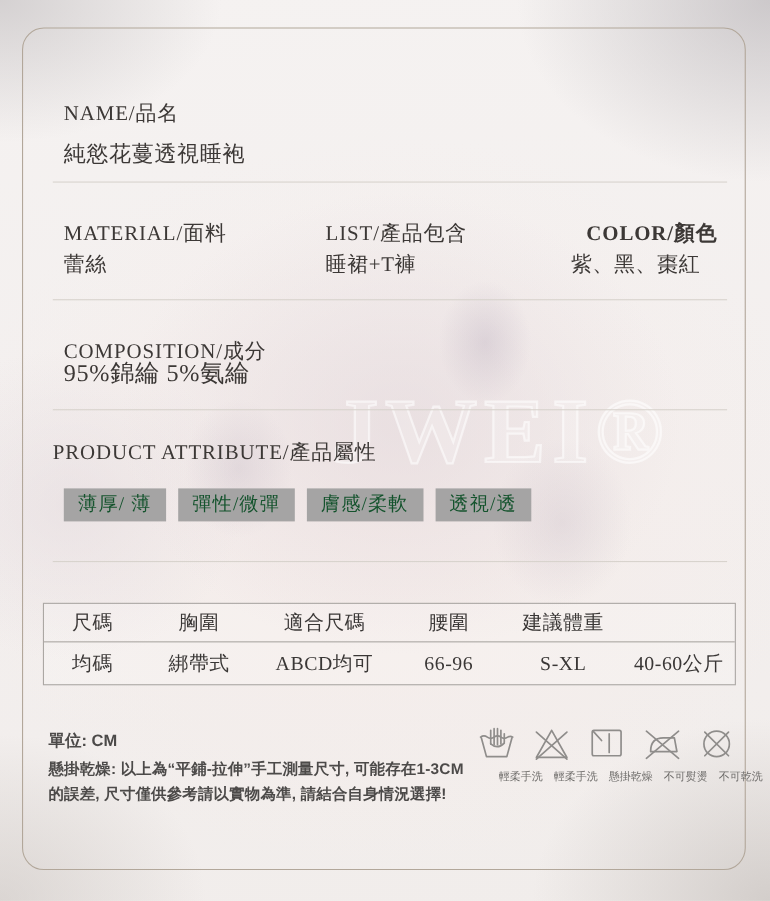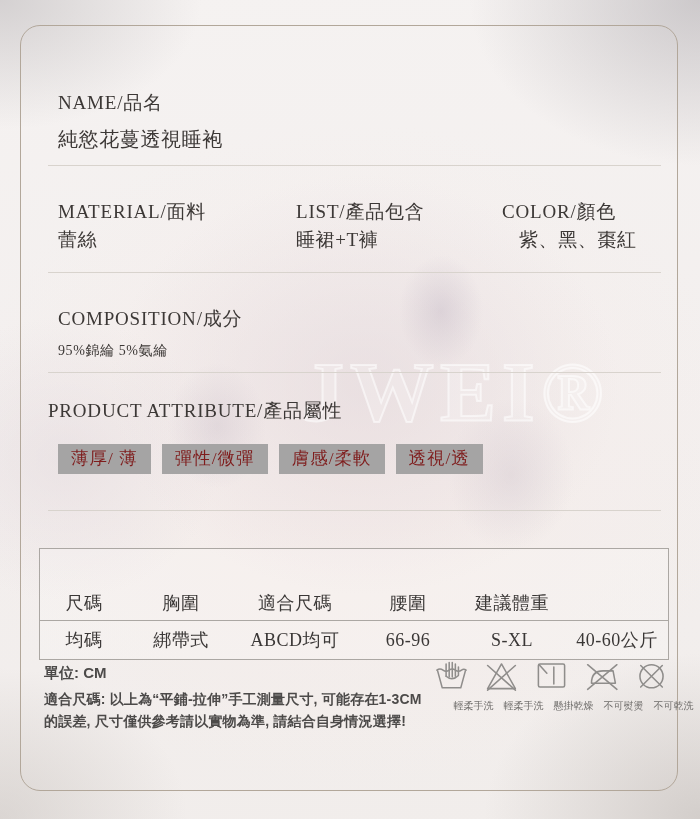--- a/index.html
+++ b/index.html
@@ -40,31 +40,31 @@
 
   .txt { position:absolute; color:var(--text,#3c3836); }
   .label   { font-size:19px; letter-spacing:0.8px; }
   .value   { font-size:19px; letter-spacing:0.6px; }
 
   .divider { position:absolute; left:48px; width:613px; height:0;
              border-top:1px solid var(--divider,#d8d3cd); }
 
   .badges { position:absolute; left:58px; top:444px; display:flex; gap:11px; }
   .badge {
-    background:var(--badge_bg,#a5a4a4); color:#7f1d1d;
+    background:var(--badge_bg,#a5a4a4); color:#14532d;
     font-size:17.5px; letter-spacing:1px;
     padding:2px 13px 4px; min-width:64px; text-align:right;
   }
 
   .size-table {
     position:absolute; left:39px; top:548px; width:630px;
     border:1px solid #aba7a3; background:rgba(255,255,255,0.18);
   }
   .trow { display:grid; grid-template-columns:88px 106px 122px 104px 104px 106px; }
-  .trow.head { border-bottom:1px solid #aba7a3;margin-top:37px; }
+  .trow.head { border-bottom:1px solid #aba7a3; }
   .tcell {
     height:34px; display:flex; align-items:center; justify-content:center;
     font-size:18px; letter-spacing:0.5px; color:#3a3736;
   }
   .trow.body .tcell { height:38px; }
 
   .unit-note, .tip-note {
     font-family:"Liberation Sans","DejaVu Sans",sans-serif;
     font-weight:700; color:var(--note_text,#4c4a49);
   }
@@ -94,27 +94,27 @@
   <div class="txt value" style="left:58px; top:126px; font-size:20px;">純慾花蔓透視睡袍</div>
 
   <div class="divider" style="top:165px;"></div>
 
   <div class="txt label" style="left:58px;  top:199px;">MATERIAL/面料</div>
   <div class="txt value" style="left:58px;  top:227px;">蕾絲</div>
 
   <div class="txt label" style="left:296px; top:199px;">LIST/產品包含</div>
   <div class="txt value" style="left:296px; top:227px;">睡裙+T褲</div>
 
-  <div class="txt label" style="left:502px; top:199px;">COLOR/顏色</div>
+  <div class="txt label" style="left:533px; top:199px;font-weight:bold;">COLOR/顏色</div>
   <div class="txt value" style="left:519px; top:227px;">紫、黑、棗紅</div>
 
   <div class="divider" style="top:272px;"></div>
 
   <div class="txt label" style="left:58px; top:306px;">COMPOSITION/成分</div>
-  <div class="txt value" style="left:58px; top:342px; font-size:14px;">95%錦綸 5%氨綸</div>
+  <div class="txt value" style="left:58px; top:324px; font-size:22px;">95%錦綸 5%氨綸</div>
 
   <div class="divider" style="top:372px;"></div>
 
   <div class="txt label" style="left:48px; top:398px;">PRODUCT ATTRIBUTE/產品屬性</div>
 
   <div class="badges">
     <span class="badge">薄厚/ 薄</span>
     <span class="badge">彈性/微彈</span>
     <span class="badge">膚感/柔軟</span>
     <span class="badge">透視/透</span>
@@ -134,21 +134,21 @@
       <div class="tcell">均碼</div>
       <div class="tcell">綁帶式</div>
       <div class="tcell">ABCD均可</div>
       <div class="tcell">66-96</div>
       <div class="tcell">S-XL</div>
       <div class="tcell">40-60公斤</div>
     </div>
   </div>
 
   <div class="unit-note">單位: CM</div>
-  <div class="tip-note">適合尺碼: 以上為“平鋪-拉伸”手工測量尺寸, 可能存在1-3CM的誤差, 尺寸僅供參考請以實物為準, 請結合自身情況選擇!</div>
+  <div class="tip-note">懸掛乾燥: 以上為“平鋪-拉伸”手工測量尺寸, 可能存在1-3CM的誤差, 尺寸僅供參考請以實物為準, 請結合自身情況選擇!</div>
 
   <div class="care-row">
 
     <div class="care-item">
       <svg viewBox="0 0 48 48">
         <path d="M5 17 q4 -3 8 0 q4 3 8 0 q4 -3 8 0 q4 3 8 0 q3 -2 6 0"></path>
         <path d="M6 18 L12 40 H36 L42 18"></path>
         <path d="M17 9 V25 M21 7 V26 M25 7 V26 M29 9 V25 M33 13 V23"></path>
         <path d="M17 25 q8 7 16 -1"></path>
       </svg>

